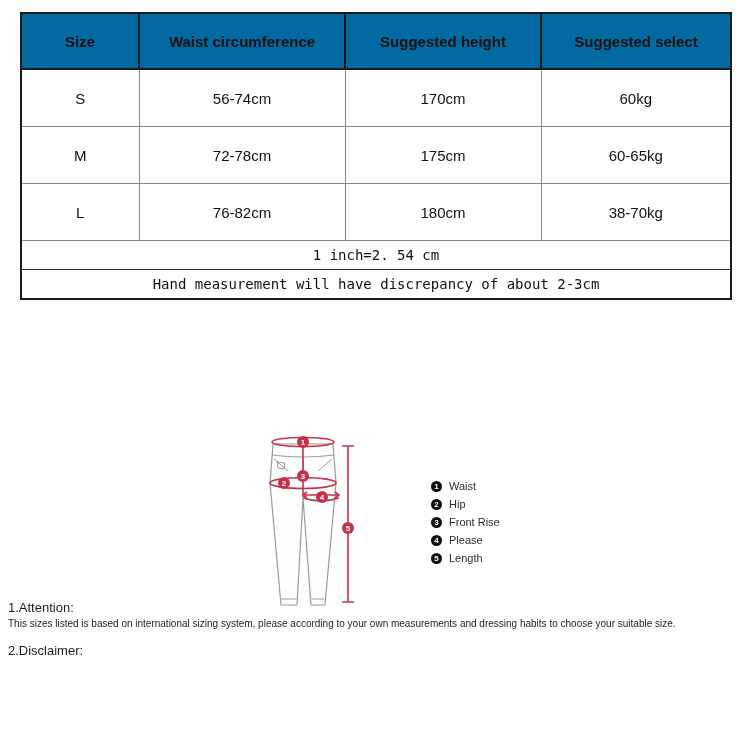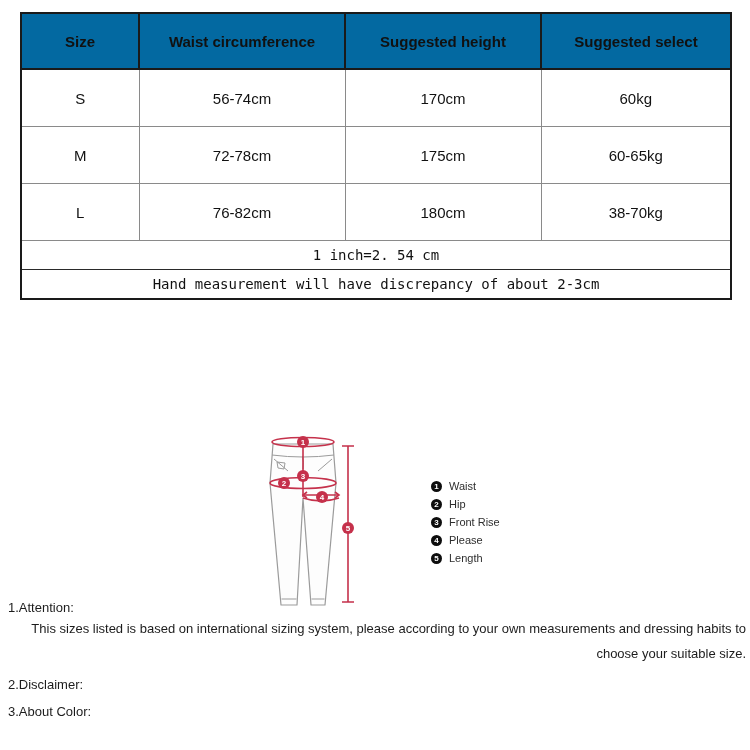--- a/index.html
+++ b/index.html
@@ -44,21 +44,21 @@
     width:11px; height:11px; border-radius:50%; background:#0d0d0d;
     color:#fff; font-size:8px; font-weight:bold; line-height:11px;
     text-align:center; flex:0 0 11px;
   }
   .legend-label { margin-left:7px; font-size:11px; color:#2e2e2e; }
 
   
   .notes { position:absolute; left:8px; top:600px; width:738px; }
   .note-section { margin-bottom:11px; }
   .note-title { font-size:13px; line-height:16px; color:#1c1c1c; }
-  .note-line  { font-size:13px; line-height:25px; color:#1c1c1c;text-align:right; }
+  .note-line  { font-size:10px; line-height:16px; color:#1c1c1c; }
 </style>
 </head>
 <body>
 
 <table class="size-table">
   <colgroup>
     <col style="width:118px">
       <col style="width:206px">
       <col style="width:196px">
       <col style="width:190px">
@@ -167,17 +167,13 @@
 </div>
 
 <div class="notes">
   <div class="note-section">
     <div class="note-title">1.Attention:</div>
     <div class="note-line">This sizes listed is based on international sizing system, please according to your own measurements and dressing habits to choose your suitable size.</div>
   </div>
   <div class="note-section">
     <div class="note-title">2.Disclaimer:</div>
   </div>
-  <div class="note-section">
-    <div class="note-title">3.About Color:</div>
-
-  </div>
 </div>
 
 </body></html>

